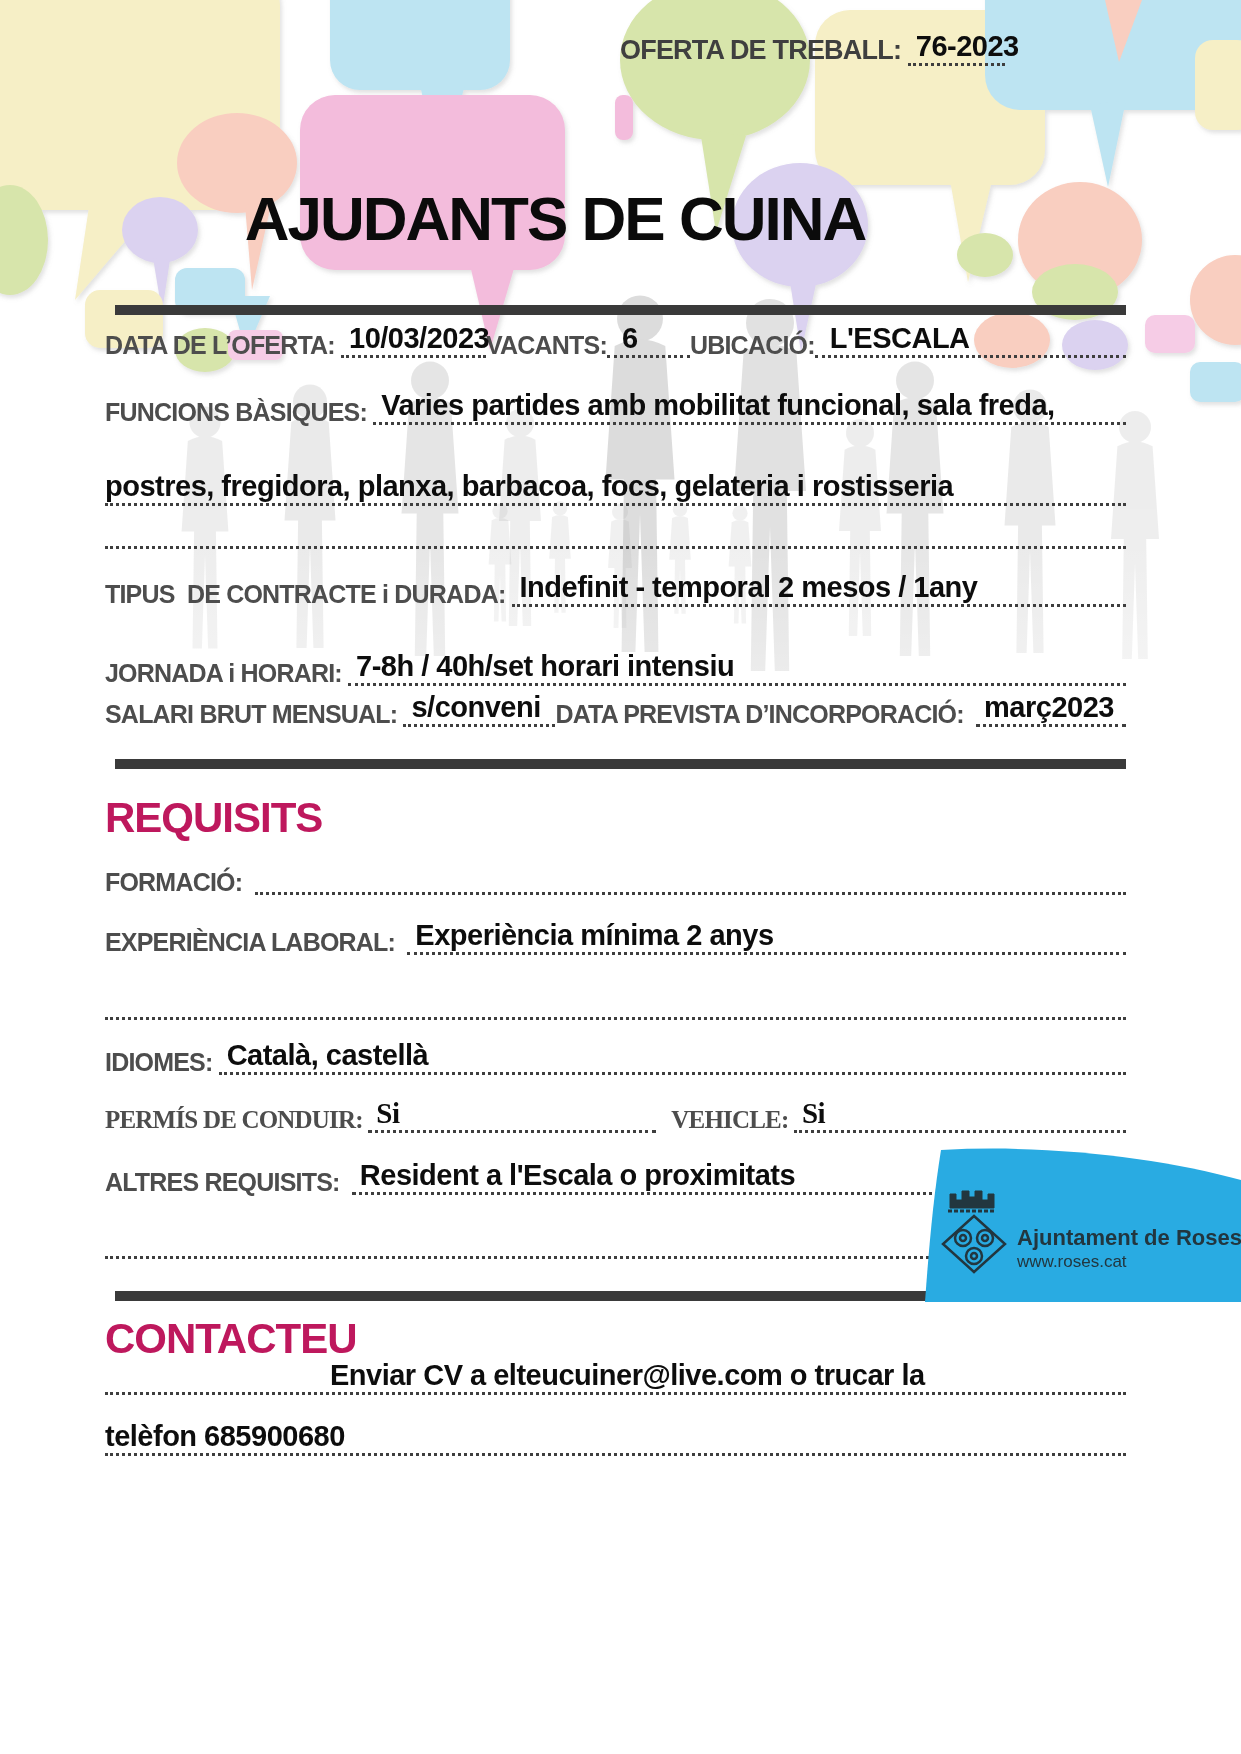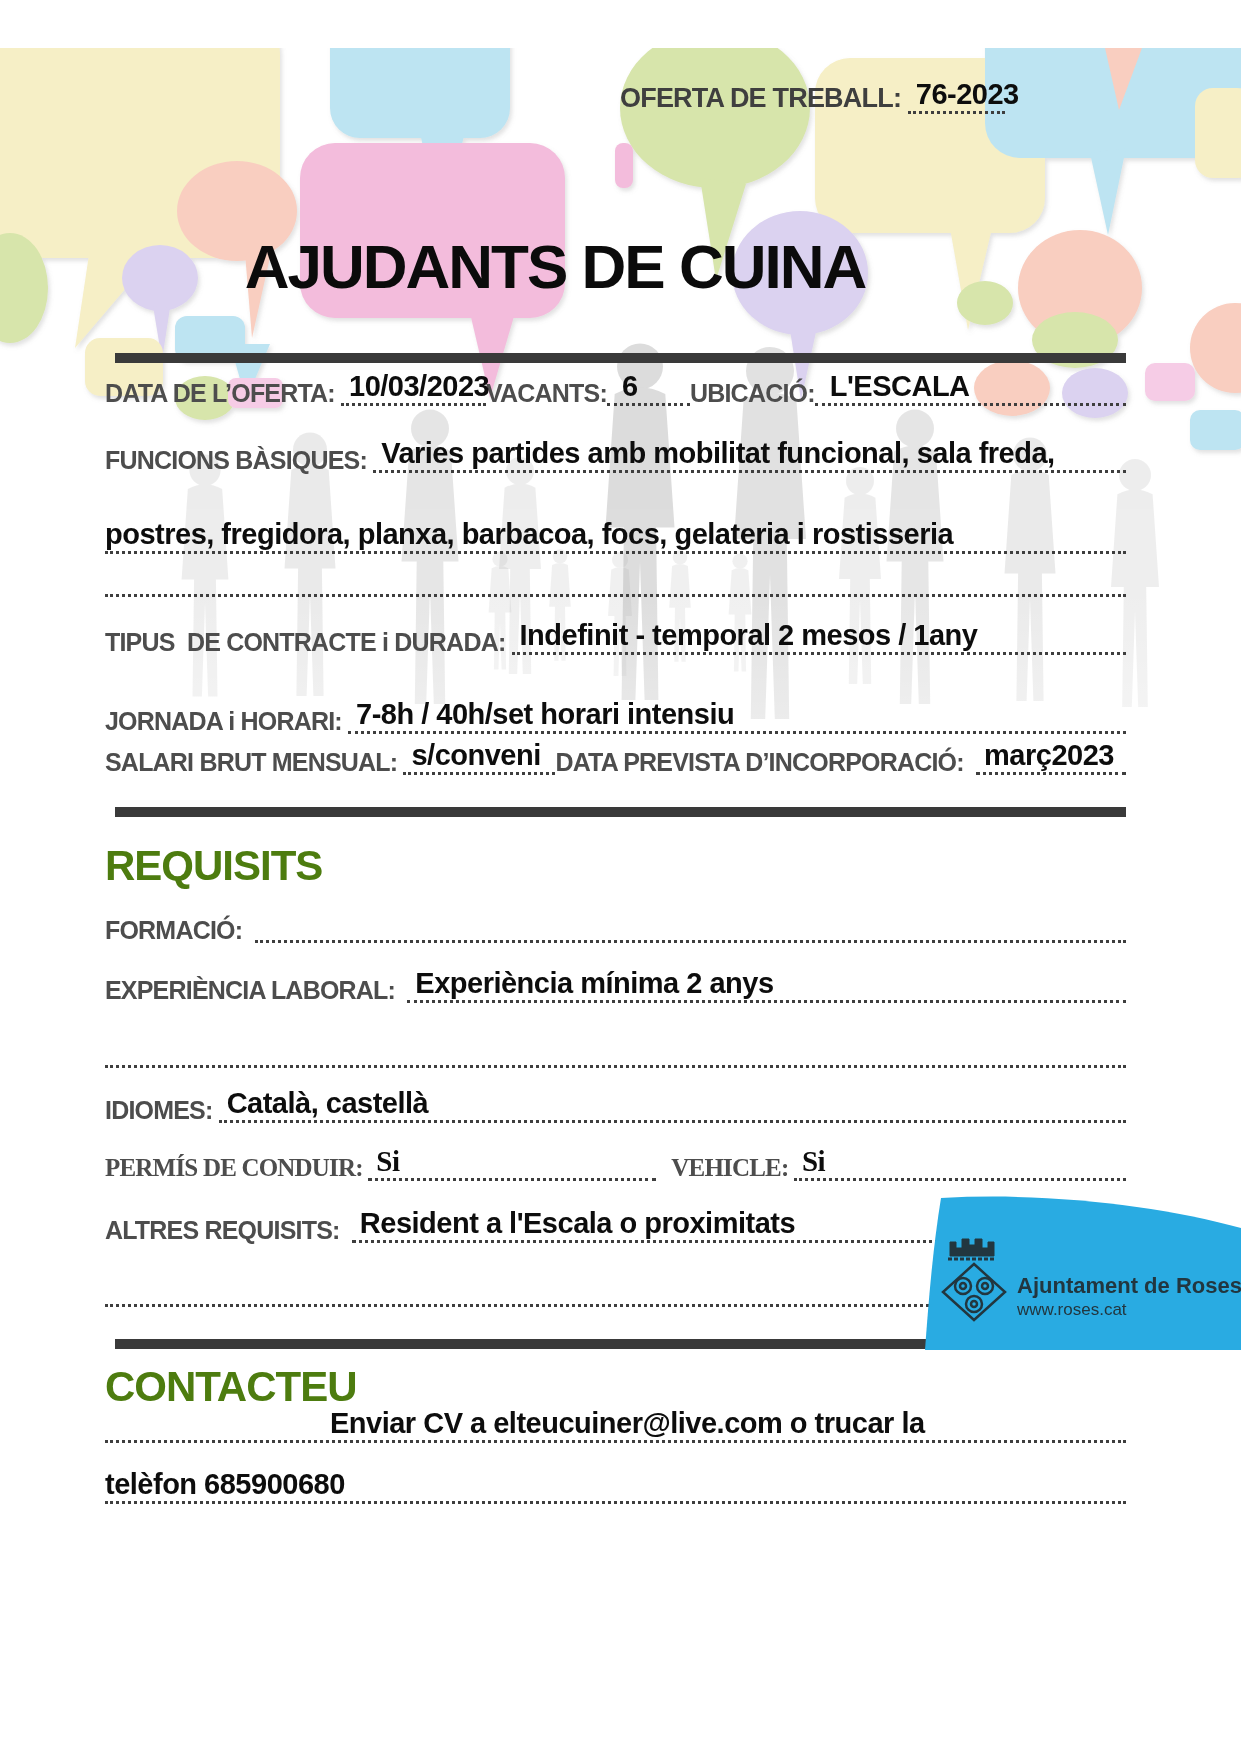--- a/index.html
+++ b/index.html
@@ -1,28 +1,28 @@
 <!DOCTYPE html>
 <html><head>
 <meta charset="utf-8">
 <style>
   html,body{margin:0;padding:0;}
   body{width:1241px;height:1754px;position:relative;overflow:hidden;background:#ffffff;
        font-family:"Liberation Sans", sans-serif;}
-  .page{position:absolute;inset:0;width:1241px;height:1302px;margin-top:48px;}
+  .page{position:absolute;inset:0;width:1241px;height:1302px;}
   svg.bglayer{position:absolute;top:0;left:0;z-index:0;}
   .content{position:absolute;inset:0;z-index:2;}
 
   
   .ref-row{position:absolute;left:620px;top:27px;width:385px;display:flex;align-items:flex-end;}
   .title{position:absolute;left:115px;top:186px;width:880px;text-align:center;
          font-size:62px;font-weight:bold;color:#0b0b0b;letter-spacing:-2px;line-height:1.05;}
   .bar{position:absolute;left:115px;width:1011px;height:10px;background:#3a3a3a;}
   .bar1{top:305px;} .bar2{top:759px;} .bar3{top:1291px;}
-  .sec-head{position:absolute;left:105px;font-size:42px;font-weight:bold;color:#4d7c0f;
+  .sec-head{position:absolute;left:105px;font-size:42px;font-weight:bold;color:#be185d;
             letter-spacing:-1px;line-height:1;}
   .row{position:absolute;left:105px;right:115px;display:flex;align-items:flex-end;height:48px;}
   .row .label{font-size:25px;font-weight:bold;color:#4d4d4d;letter-spacing:-0.8px;
               line-height:1.05;white-space:pre;}
   .row .label.pl{padding-left:10px;}
   .slot{position:relative;height:36px;border-bottom:3px dotted #3e3e3e;align-self:flex-end;}
   .slot.grow{flex:1 1 auto;}
   .slot .value{position:absolute;bottom:2px;left:8px;font-size:29px;font-weight:bold;
                color:#0d0d0d;letter-spacing:-0.5px;white-space:nowrap;line-height:1;}
   .slot .value.off0{left:0;}  .slot .value.off15{left:15px;}

